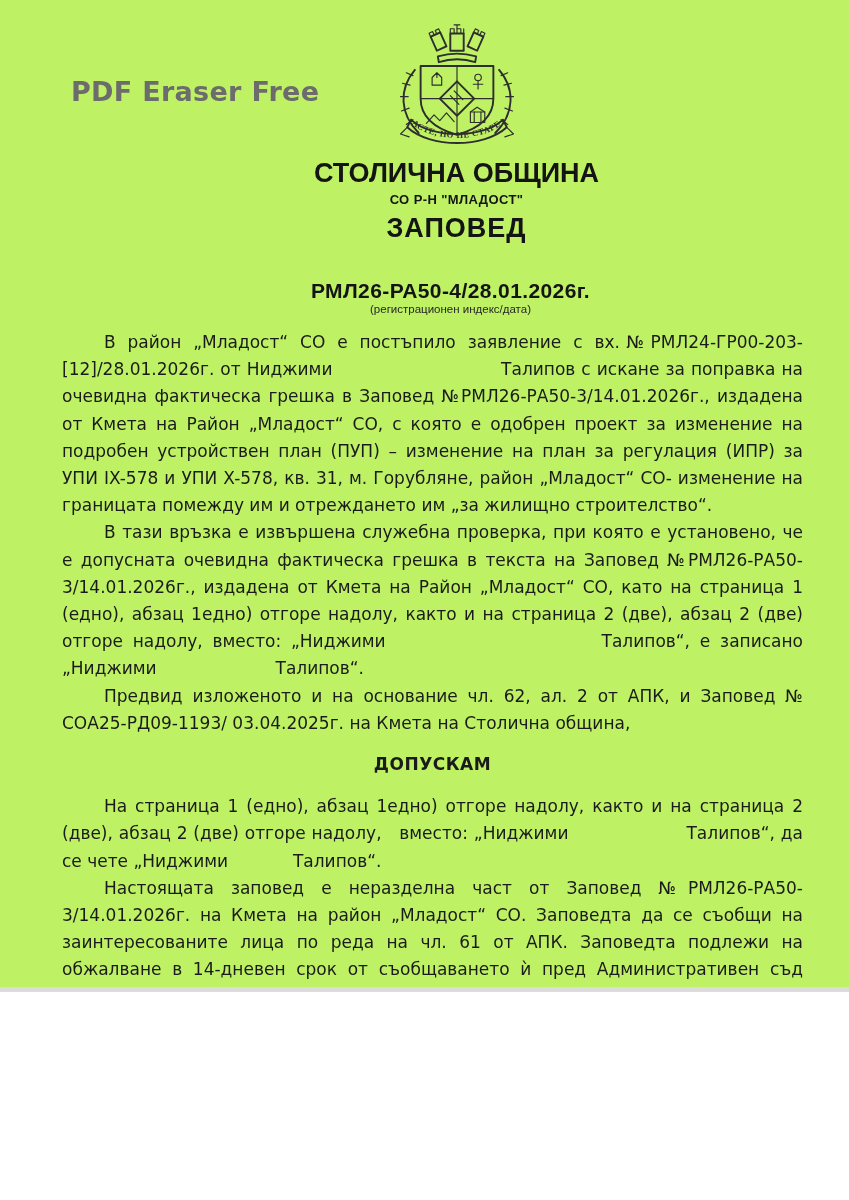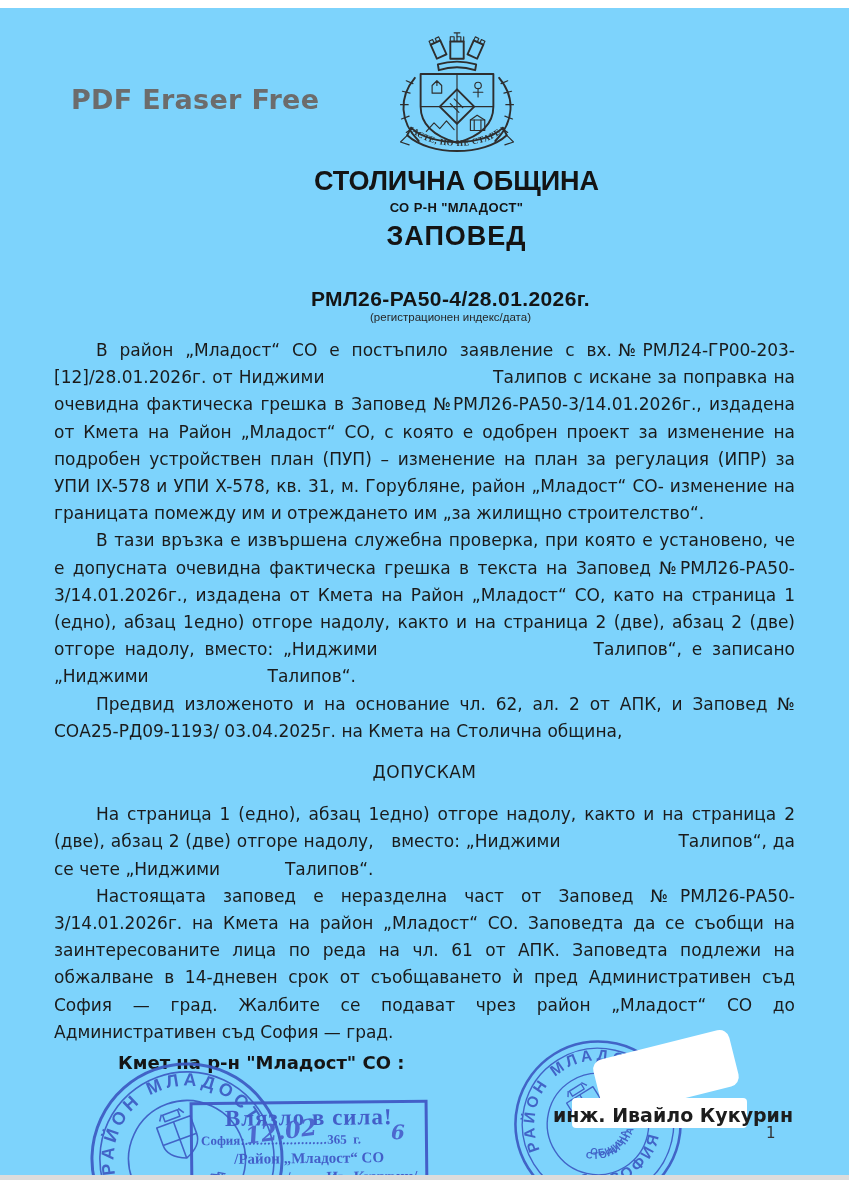--- a/index.html
+++ b/index.html
@@ -1,17 +1,17 @@
 <!DOCTYPE html>
 <html><head>
 <meta charset="utf-8">
 <style>
   html,body{margin:0;padding:0;background:#ffffff;}
   .page{
-    position:relative;width:849px;height:1172px;margin:8px auto;background:#7dd3fc;
+    position:relative;width:849px;height:992px;margin:0 auto;background:#bef264;
     overflow:hidden;font-family:"DejaVu Sans",sans-serif;color:#1b1b1b;
   }
   
   .watermark{
     position:absolute;left:71px;top:76px;font-family:"DejaVu Sans",sans-serif;
     font-weight:bold;font-size:27px;color:#6c6c6c;letter-spacing:.3px;
   }
   
   .emblem-svg{position:absolute;left:390px;top:18px;width:134px;height:142px;}
   .em-line{fill:none;stroke:#2e2e2e;stroke-width:2;stroke-linejoin:round;stroke-linecap:round;}
@@ -19,25 +19,25 @@
   .em-motto{font-family:"Liberation Serif",serif;font-size:9px;font-weight:bold;fill:#2e2e2e;letter-spacing:.5px;}
   
   .hdr{position:absolute;left:32px;width:849px;text-align:center;font-family:"Liberation Sans",sans-serif;color:#141414;}
   .org{top:158px;font-size:27px;font-weight:bold;}
   .district{top:192px;font-size:13px;font-weight:bold;letter-spacing:.4px;}
   .doctype{top:213px;font-size:27px;font-weight:bold;letter-spacing:1px;}
   .refnum{top:279px;left:26px;font-size:21px;font-weight:bold;letter-spacing:.4px;font-family:"Liberation Sans",sans-serif;}
   .refcap{top:303px;left:26px;font-size:11.5px;color:#262626;}
   
   .body{
-    position:absolute;left:54px;top:329px;width:741px;
+    position:absolute;left:62px;top:329px;width:741px;
     font-size:17px;line-height:27.2px;text-align:justify;color:#1b1b1b;
   }
   .body p{margin:0;text-indent:42px;}
-  .body p.heading{text-align:center;text-indent:0;font-weight:normal;margin:14px 0 15px;letter-spacing:.5px;}
+  .body p.heading{text-align:center;text-indent:0;font-weight:bold;margin:14px 0 15px;letter-spacing:.5px;}
   
   .sig-label{position:absolute;left:118px;top:1044px;font-size:18px;font-weight:bold;color:#151515;}
   .sig-name{position:absolute;left:553px;top:1096px;font-size:19px;font-weight:bold;color:#1d1d1d;z-index:6;}
   .page-num{position:absolute;left:766px;top:1116px;font-size:15px;color:#333;}
   
   .stamp-round{position:absolute;z-index:2;opacity:.93;}
   .stamp-left{left:88px;top:1052px;width:198px;height:198px;transform:rotate(-20deg);}
   .stamp-right{left:512px;top:1030px;width:172px;height:172px;transform:rotate(-32deg);}
   .sc-ring{fill:none;stroke:#3d5cc4;stroke-width:3;}
   .sc-ring.thin{stroke-width:1.6;}

